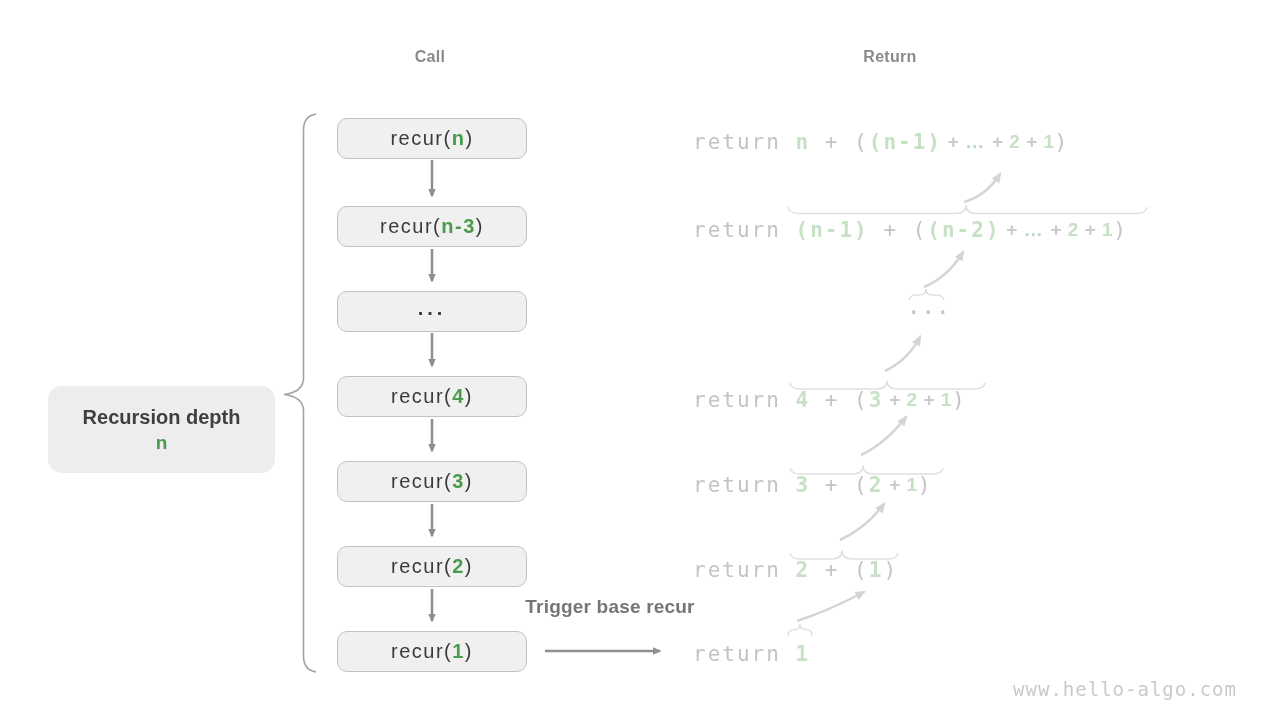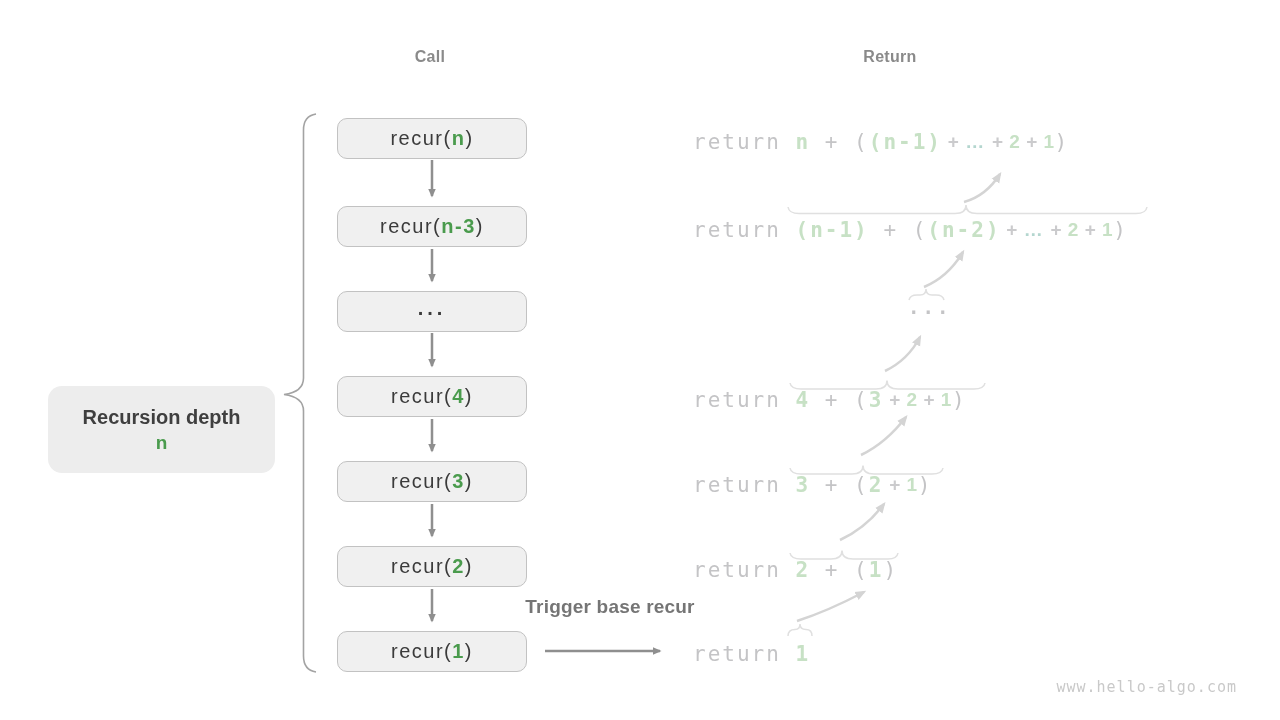--- a/index.html
+++ b/index.html
@@ -50,21 +50,21 @@
   }
   #depth-box .t1{font-size:20px;font-weight:bold;color:#3f3f3f;}
   #depth-box .t2{font-size:19px;font-weight:bold;color:#4a9b4d;}
 
   #trigger{
     position:absolute;left:480px;top:596px;width:260px;text-align:center;
     font-size:19px;font-weight:bold;color:#757575;letter-spacing:.2px;
   }
   #watermark{
     position:absolute;right:43px;top:678px;
-    font-family:"DejaVu Sans Mono", monospace;font-size:15px;color:#c9c9c9;letter-spacing:1px;
+    font-family:"DejaVu Sans Mono", monospace;font-size:19px;color:#c9c9c9;letter-spacing:1px;
   }
   svg.overlay{position:absolute;left:0;top:0;pointer-events:none;}
 </style>
 </head>
 <body>
 
 <div id="stage">
 
   <svg class="overlay" width="1280" height="720" viewBox="0 0 1280 720">
     <defs>

